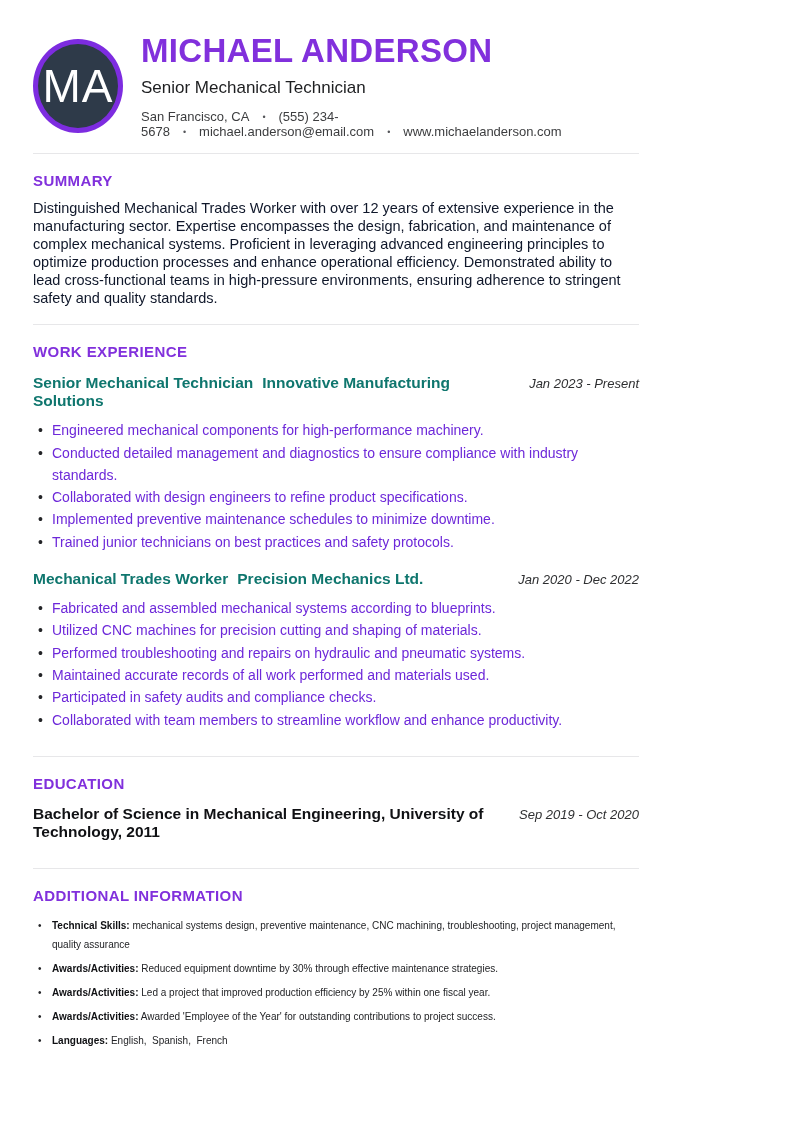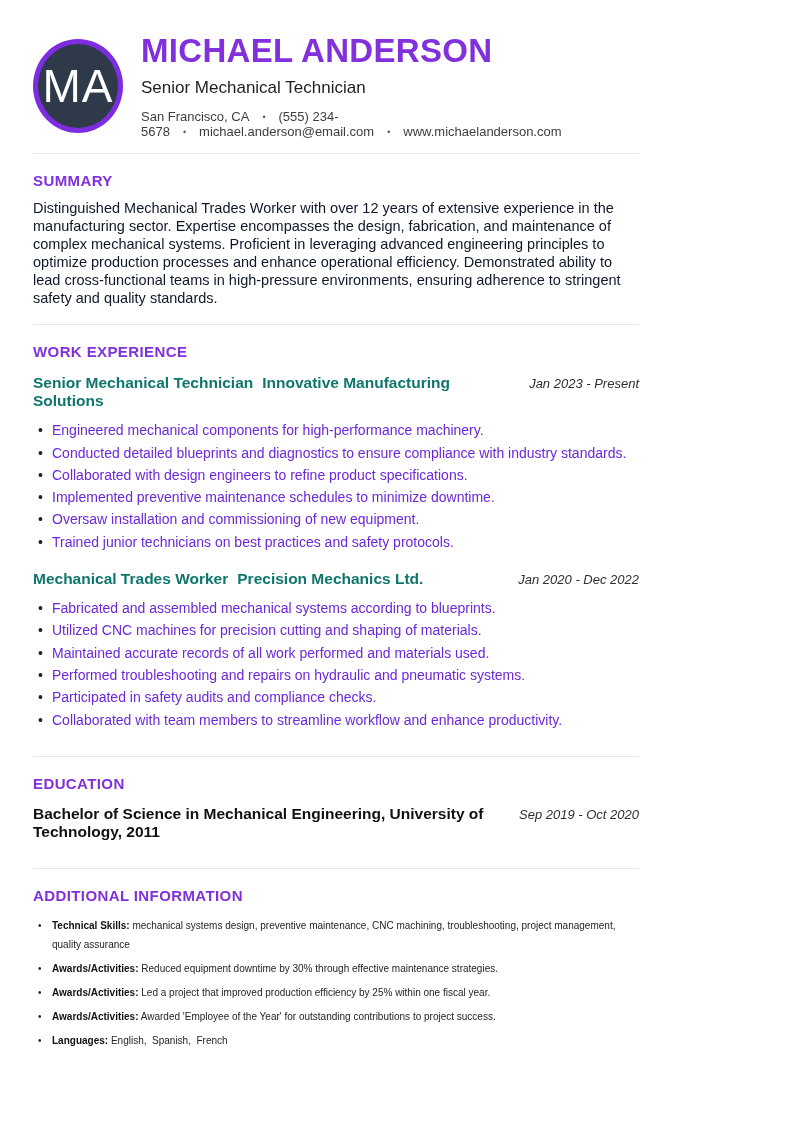--- a/index.html
+++ b/index.html
@@ -134,38 +134,37 @@
     <h2 class="section-heading">WORK EXPERIENCE</h2>
 
     <div class="job-header">
       <div class="job-left">
         <span>Senior Mechanical Technician</span><span class="job-company">Innovative Manufacturing Solutions</span>
       </div>
       <div class="job-dates">Jan 2023 - Present</div>
     </div>
     <ul class="bullets">
       <li>Engineered mechanical components for high-performance machinery.</li>
-      <li>Conducted detailed blueprints and diagnostics to ensure compliance with industry standards.</li>
+      <li>Conducted detailed management and diagnostics to ensure compliance with industry standards.</li>
       <li>Collaborated with design engineers to refine product specifications.</li>
       <li>Implemented preventive maintenance schedules to minimize downtime.</li>
-      <li>Oversaw installation and commissioning of new equipment.</li>
       <li>Trained junior technicians on best practices and safety protocols.</li>
     </ul>
 
     <div class="job-header second">
       <div class="job-left">
         <span>Mechanical Trades Worker</span><span class="job-company">Precision Mechanics Ltd.</span>
       </div>
       <div class="job-dates">Jan 2020 - Dec 2022</div>
     </div>
     <ul class="bullets">
       <li>Fabricated and assembled mechanical systems according to blueprints.</li>
       <li>Utilized CNC machines for precision cutting and shaping of materials.</li>
+      <li>Performed troubleshooting and repairs on hydraulic and pneumatic systems.</li>
       <li>Maintained accurate records of all work performed and materials used.</li>
-      <li>Performed troubleshooting and repairs on hydraulic and pneumatic systems.</li>
       <li>Participated in safety audits and compliance checks.</li>
       <li>Collaborated with team members to streamline workflow and enhance productivity.</li>
     </ul>
   </div>
 
   <hr class="divider after-experience">
 
   <div>
     <h2 class="section-heading">EDUCATION</h2>
     <div class="edu-row">

